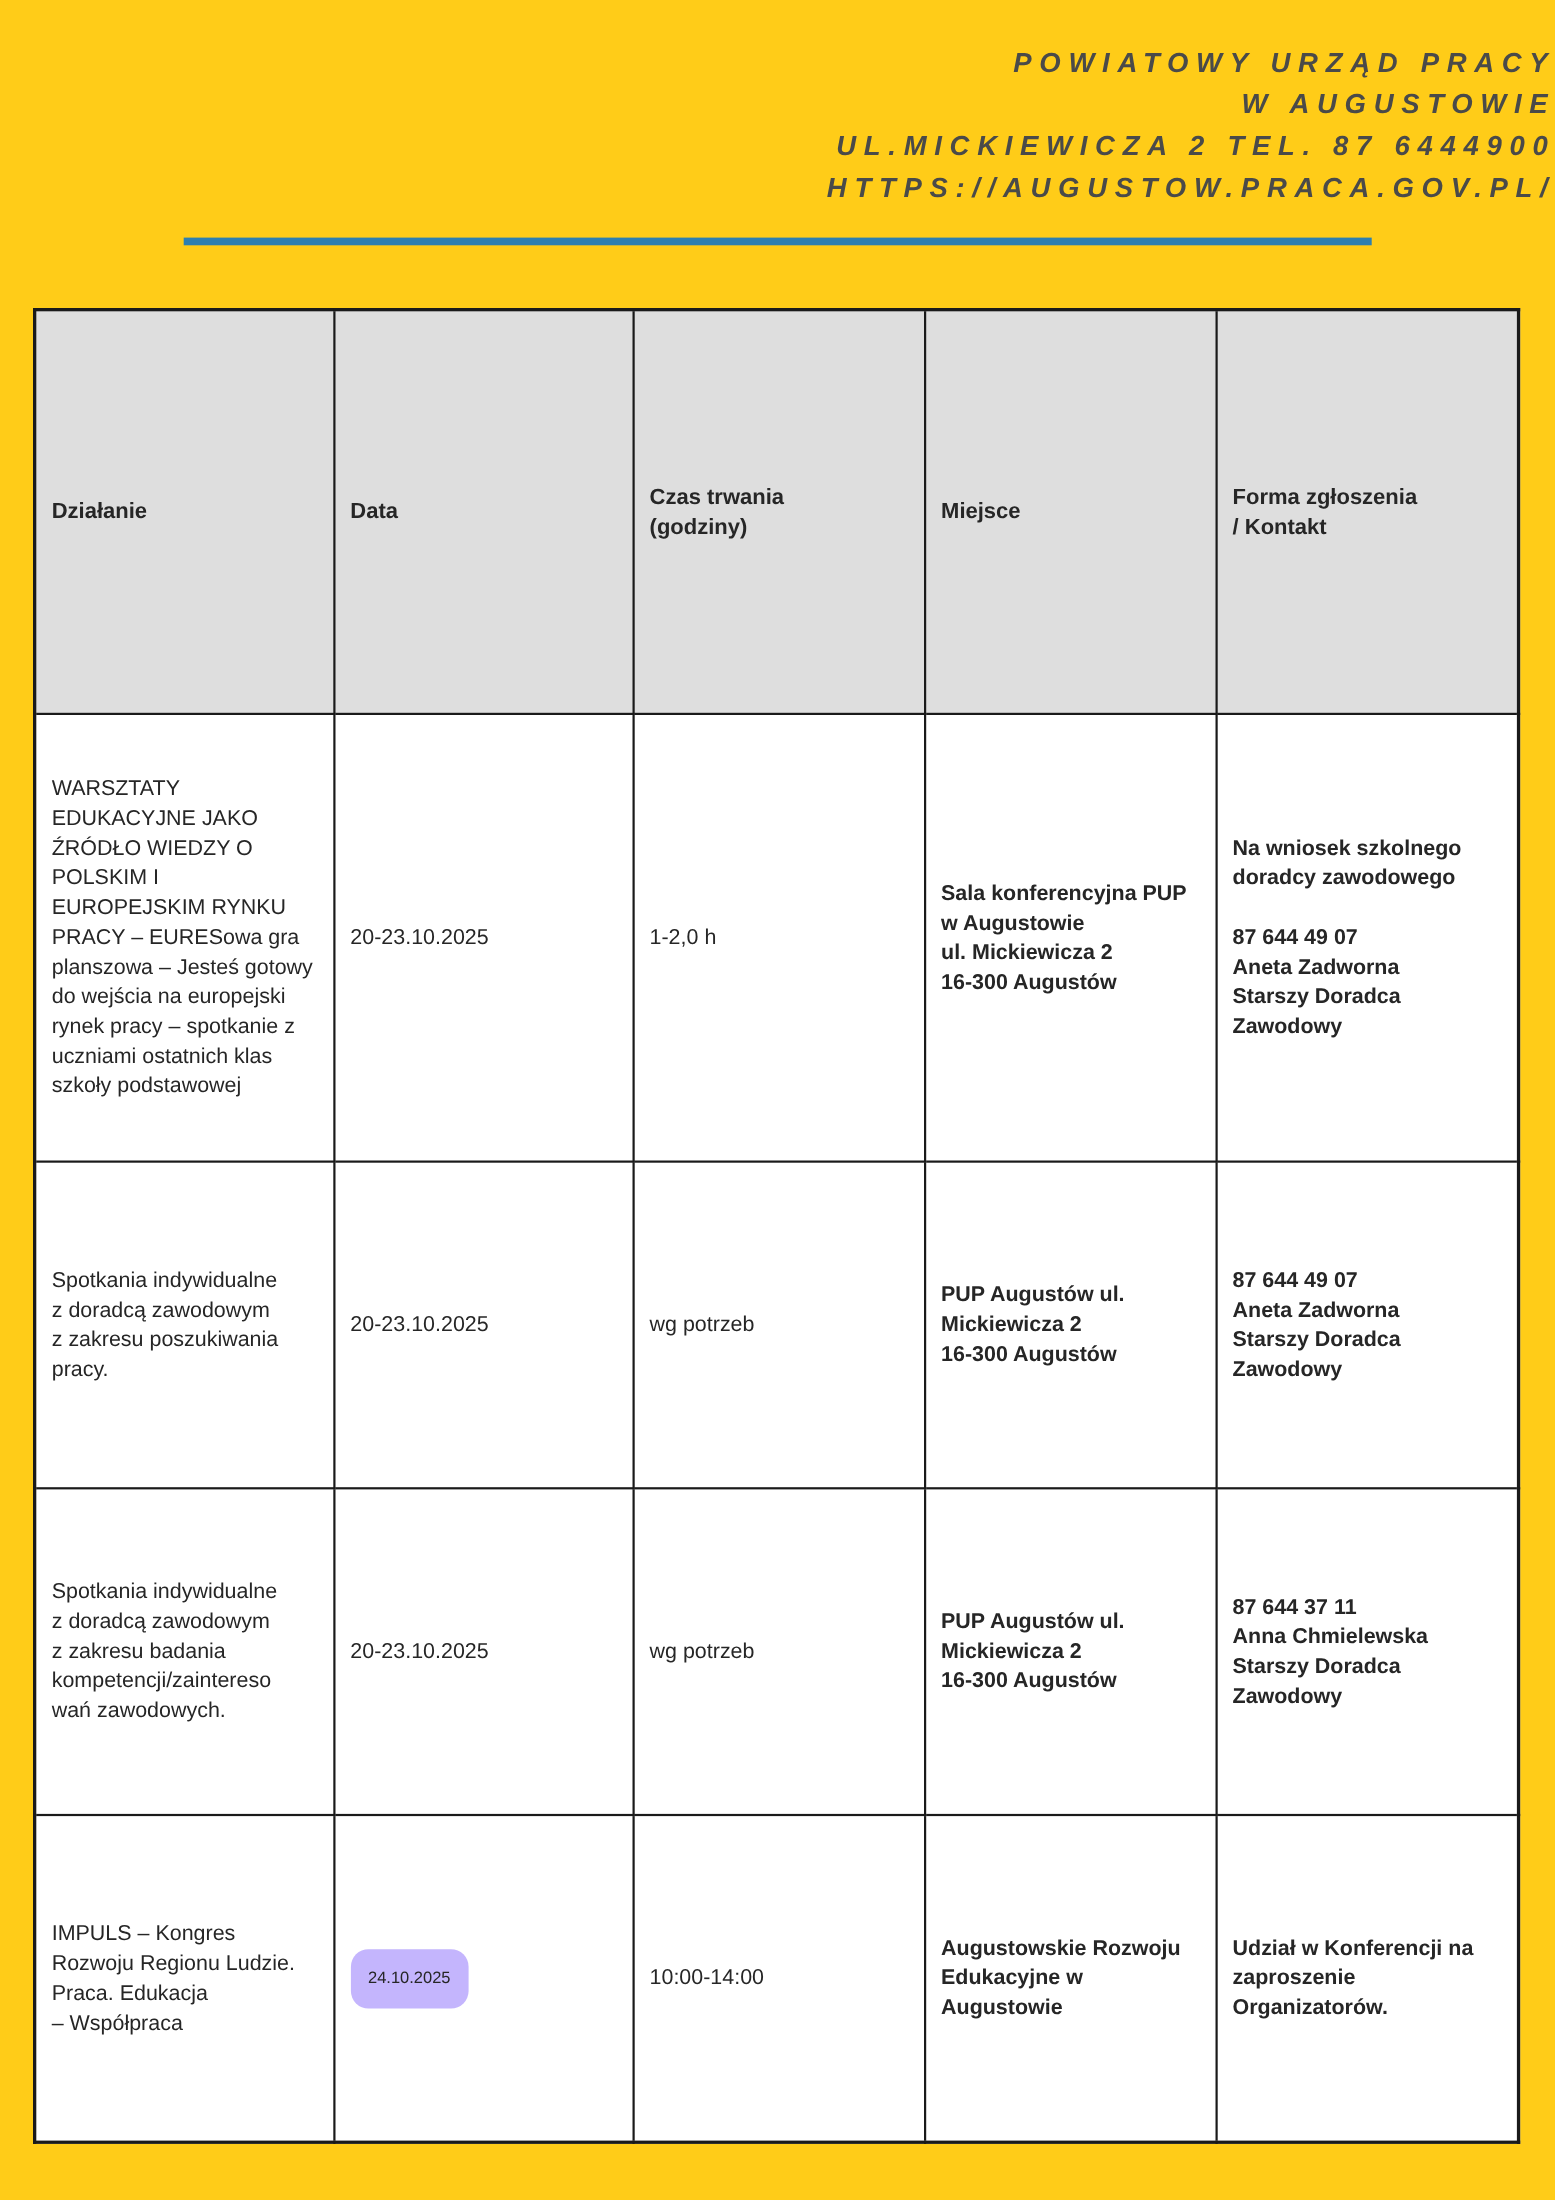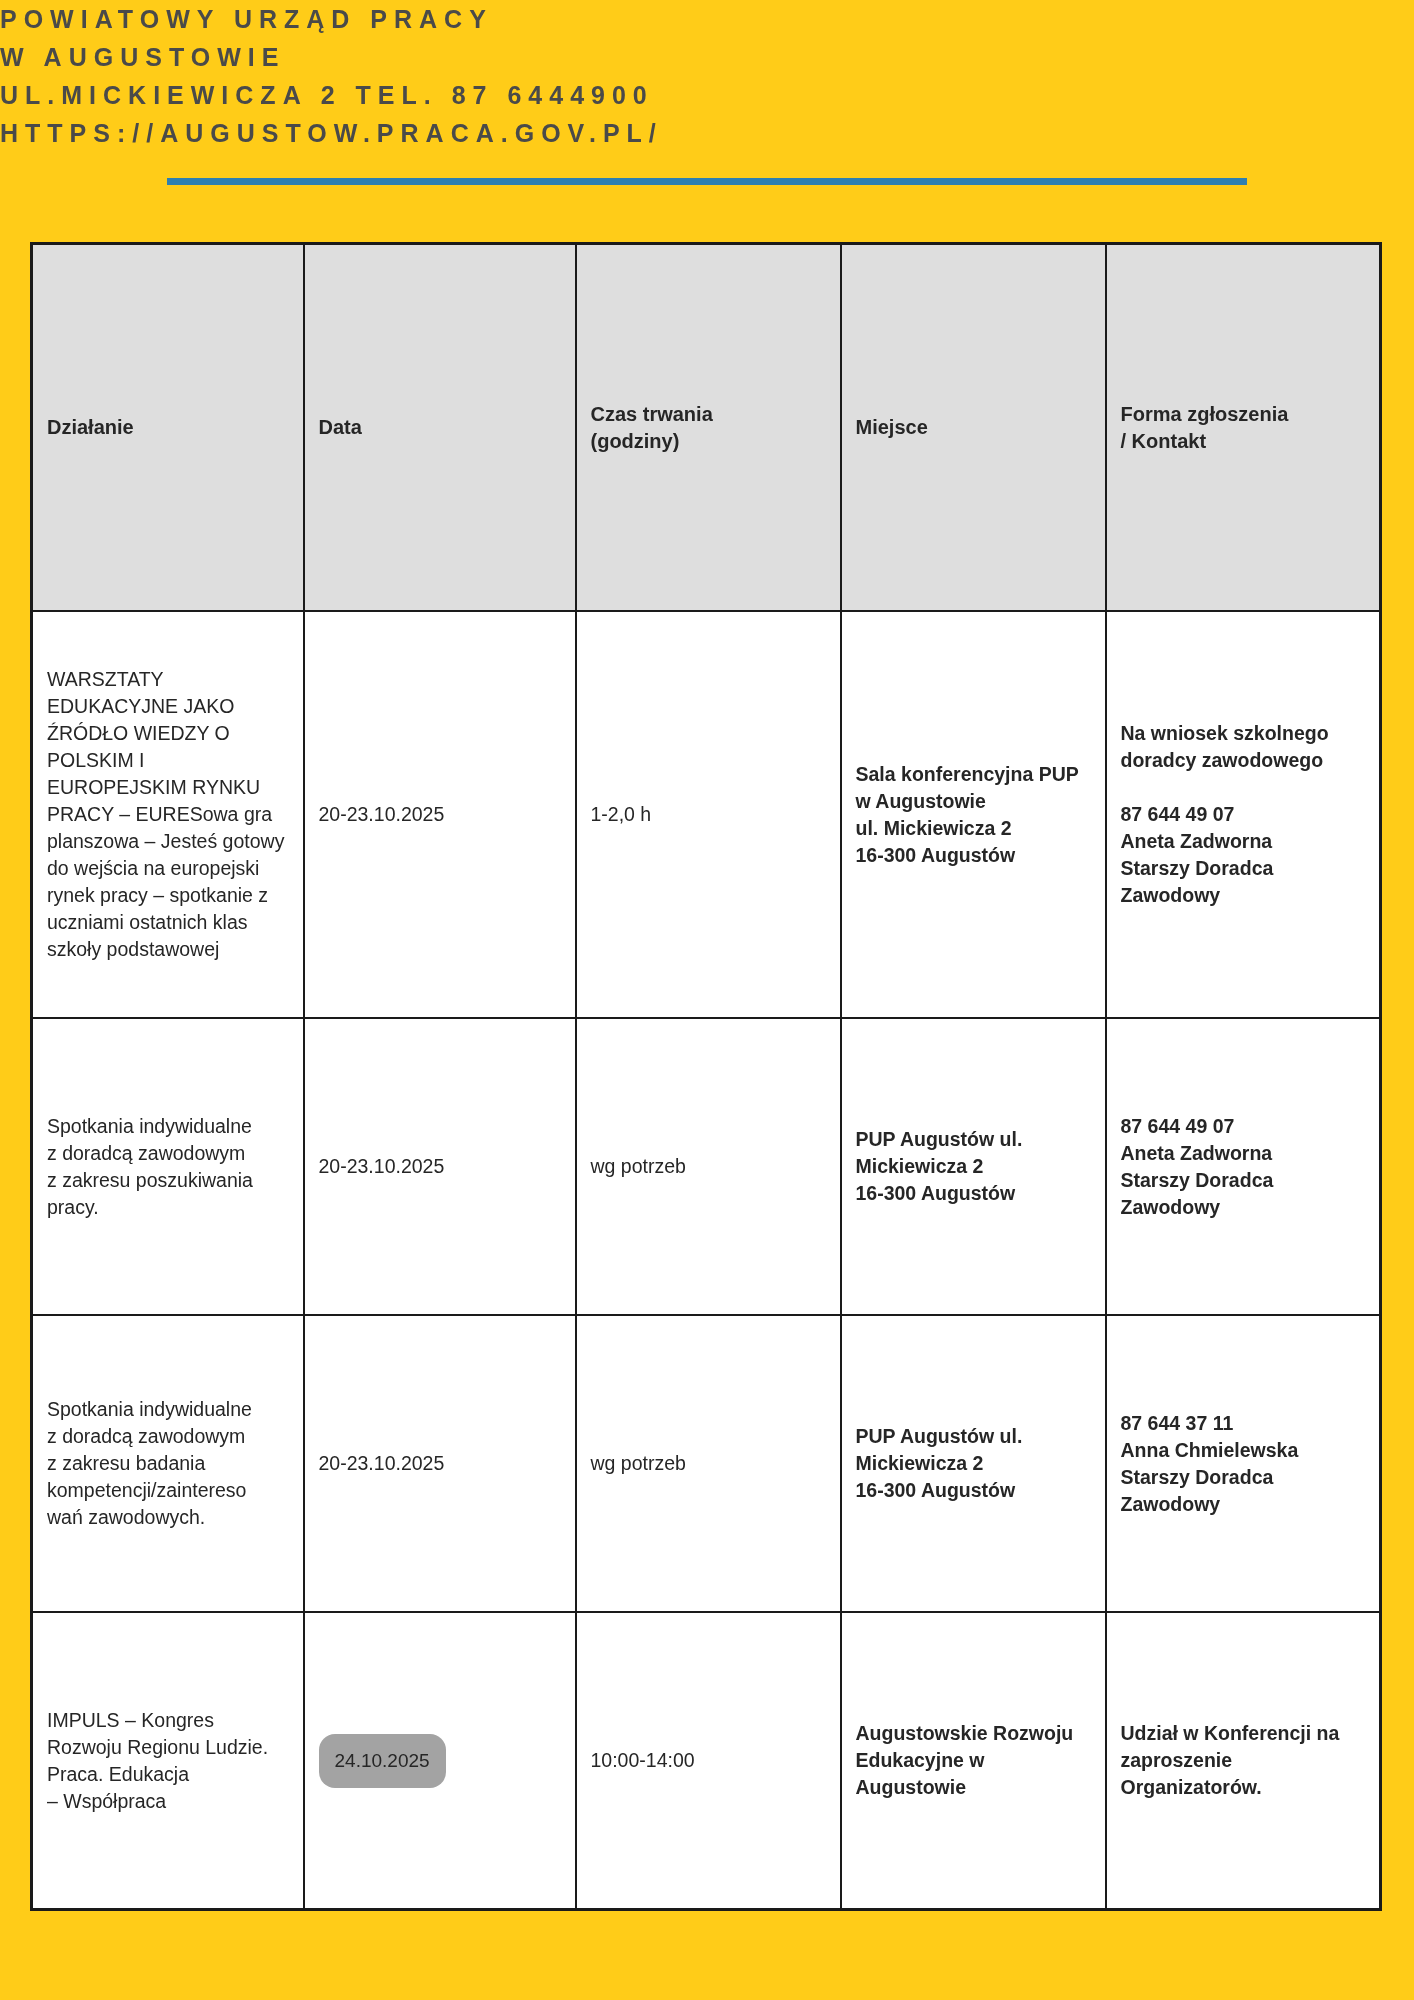--- a/index.html
+++ b/index.html
@@ -16,21 +16,23 @@
   }
   .page {
     position: relative;
     width: 1414px;
     height: 2000px;
     box-sizing: border-box;
   }
 
   
   .header {
-    text-align: left;
+    padding-top: 38px;
+    text-align: right;
+    font-style: italic;
   }
   .header-line {
     font-weight: bold;
     color: #4a4a49;
     letter-spacing: 7px;
     font-size: 25px;
     line-height: 38px;
     white-space: nowrap;
   }
   .header-rule {
@@ -82,24 +84,24 @@
 
   tbody tr.row-0 td { height: 385px; }
   tbody tr.row-1 td { height: 275px; }
   tbody tr.row-2 td { height: 275px; }
   tbody tr.row-3 td { height: 275px; }
 
   .pre { white-space: pre-line; }
 
   .date-chip {
     display: inline-block;
-    background: #a3a3a3;
+    background: #c4b5fd;
     border-radius: 16px;
     padding: 15px 16px;
-    font-size: 19px;
+    font-size: 15px;
     line-height: 24px;
     color: #262626;
   }
 </style>
 </head>
 <body>
 
 <div class="page">
 
   <div class="header">

